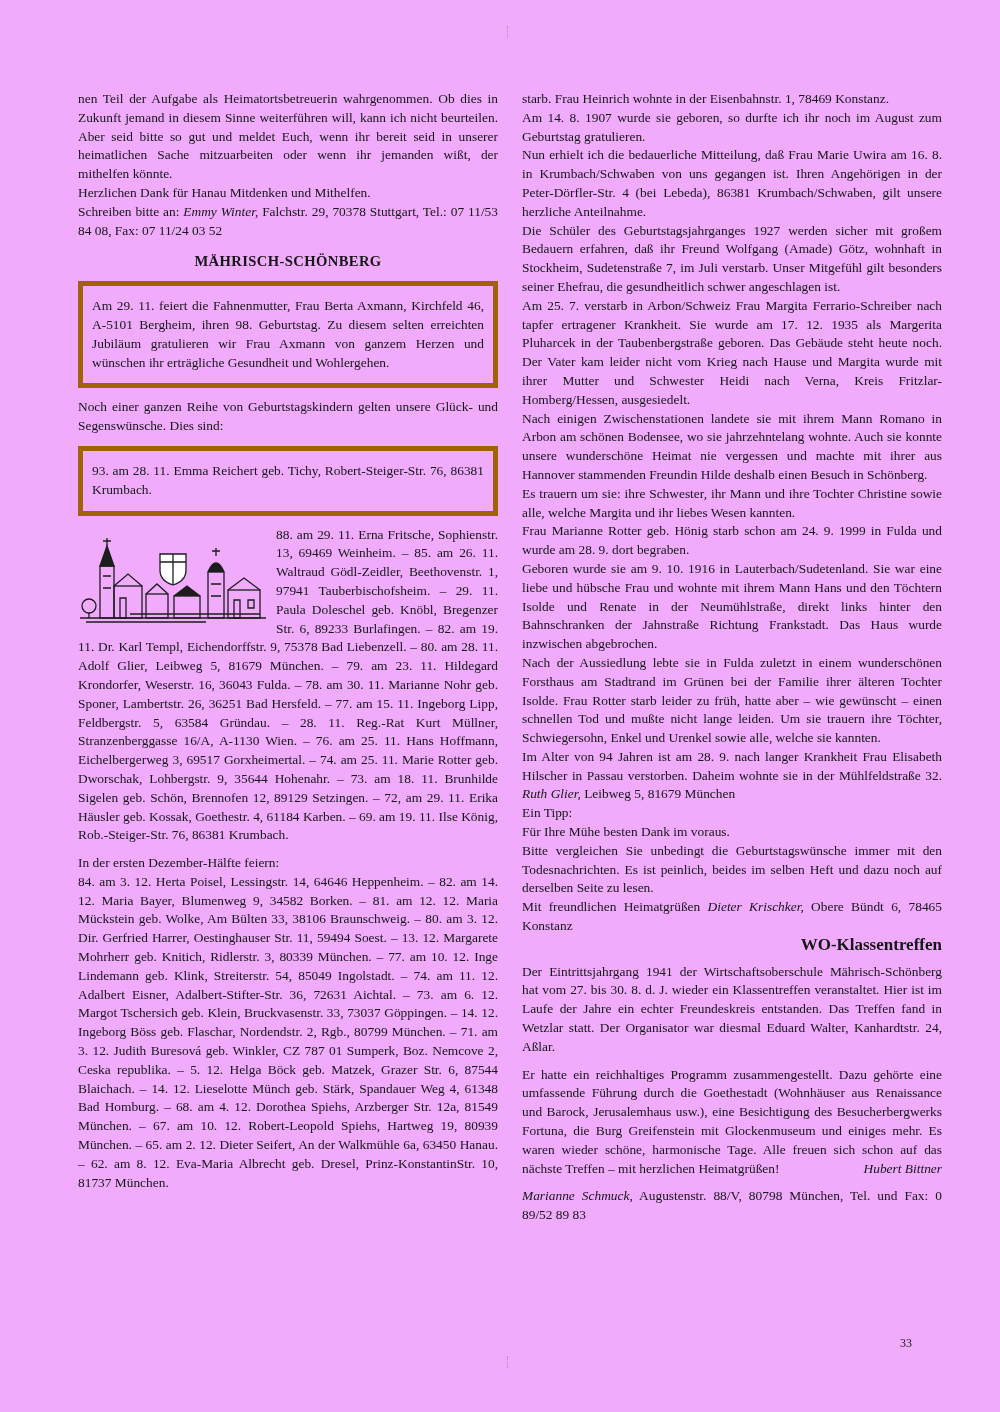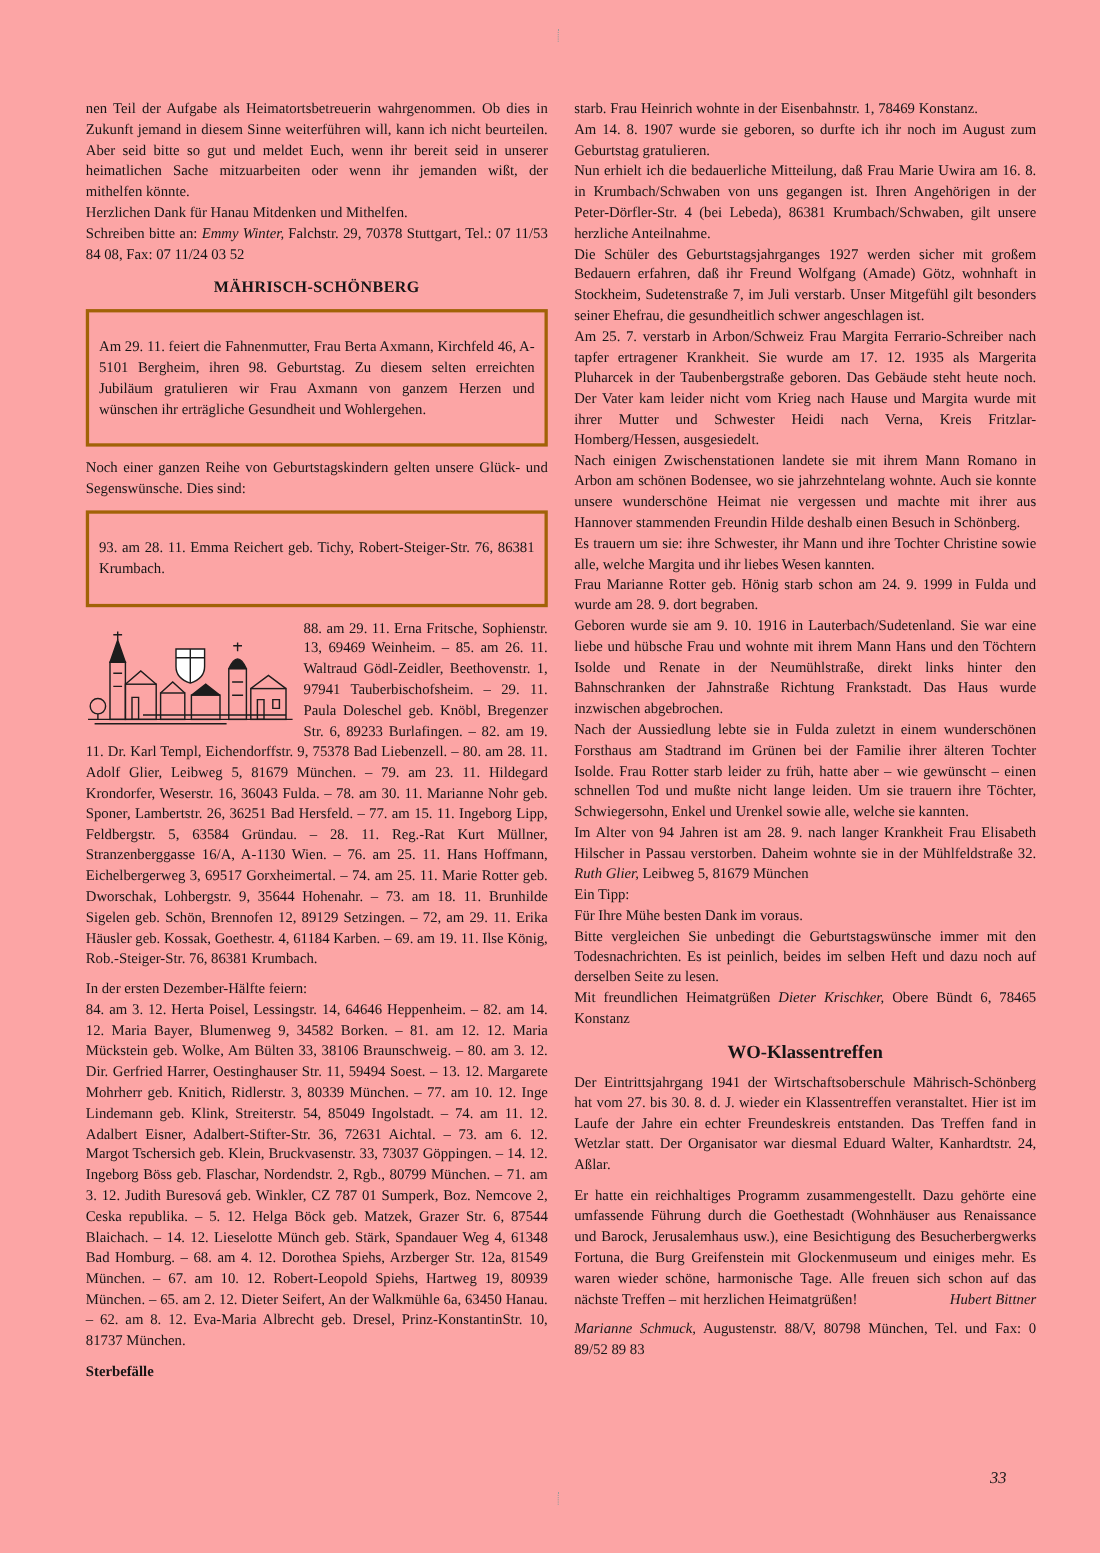--- a/index.html
+++ b/index.html
@@ -5,21 +5,21 @@
   * { box-sizing: border-box; }
   html, body { margin: 0; padding: 0; }
   body {
     width: 1000px; height: 1412px;
     background: #ffffff;
     font-family: "Liberation Serif", serif;
   }
   .page {
     position: relative;
     width: 1000px; height: 1412px;
-    background: #fca5a5;
+    background: #f0abfc;
     color: #161616;
     overflow: hidden;
   }
   .reg-mark {
     position: absolute; left: 507px; width: 1px; height: 12px;
     border-left: 1px dotted #9a9a9a;
   }
   .reg-mark.top { top: 26px; }
   .reg-mark.bottom { top: 1356px; }
   .columns {
@@ -38,43 +38,43 @@
   .b { font-weight: 400; }
   .i { font-style: italic; }
   .fr { float: right; }
   .gap-above { margin-top: 9px; }
   .section-heading {
     font-size: 14.6px; font-weight: 700;
     text-align: center; letter-spacing: 0.4px;
     margin: 12px 0 10px;
   }
   .boxed {
-    border: 3px solid #a16207;
-    padding: 22px 9px;
+    border: 5px solid #a16207;
+    padding: 11px 9px;
     margin: 0 0 10px;
   }
   .list-intro { margin: 0 0 10px; }
   .sub-heading {
     font-size: 13.4px; font-weight: 700;
     margin: 10px 0 0;
   }
   .wo-heading {
     font-size: 17px; font-weight: 700;
-    text-align: center;
-    margin: 12px 0 8px;
+    text-align: right;
+    margin: 0 0 8px;
   }
   .illustration {
     float: left;
     width: 190px;
     margin: 2px 8px 5px 0;
   }
   .illustration svg { display: block; width: 190px; height: 96px; }
   .page-number {
     position: absolute; left: 900px; top: 1336px;
-    font-size: 15px; color: #1a1a1a; font-style: italic;
+    font-size: 12px; color: #1a1a1a;
   }
 </style>
 </head>
 <body>
 
 <div class="page">
 
   <div class="reg-mark top"></div>
   <div class="reg-mark bottom"></div>
 
@@ -135,21 +135,20 @@
               <path d="M156 72 h6 v18 h-6 Z M170 72 h6 v8 h-6 Z"></path>
             </g>
           </svg>
         </span>
         <span><span>88. am 29. 11. </span><span class="b">Erna Fritsche,</span><span> Sophienstr. 13, 69469 Weinheim. – 85. am 26. 11. </span><span class="b">Waltraud Gödl-Zeidler,</span><span> Beethovenstr. 1, 97941 Tauberbischofsheim. – 29. 11. </span><span class="b">Paula Doleschel</span><span> geb. Knöbl, Bregenzer Str. 6, 89233 Burlafingen. – 82. am 19. 11. </span><span class="b">Dr. Karl Templ,</span><span> Eichendorffstr. 9, 75378 Bad Liebenzell. – 80. am 28. 11. </span><span class="b">Adolf Glier,</span><span> Leibweg 5, 81679 München. – 79. am 23. 11. </span><span class="b">Hildegard Krondorfer,</span><span> Weserstr. 16, 36043 Fulda. – 78. am 30. 11. </span><span class="b">Marianne Nohr</span><span> geb. Sponer, Lambertstr. 26, 36251 Bad Hersfeld. – 77. am 15. 11. </span><span class="b">Ingeborg Lipp,</span><span> Feldbergstr. 5, 63584 Gründau. – 28. 11. </span><span class="b">Reg.-Rat Kurt Müllner,</span><span> Stranzenberggasse 16/A, A-1130 Wien. – 76. am 25. 11. </span><span class="b">Hans Hoffmann,</span><span> Eichelbergerweg 3, 69517 Gorxheimertal. – 74. am 25. 11. </span><span class="b">Marie Rotter</span><span> geb. Dworschak, Lohbergstr. 9, 35644 Hohenahr. – 73. am 18. 11. </span><span class="b">Brunhilde Sigelen</span><span> geb. Schön, Brennofen 12, 89129 Setzingen. – 72, am 29. 11. </span><span class="b">Erika Häusler</span><span> geb. Kossak, Goethestr. 4, 61184 Karben. – 69. am 19. 11. </span><span class="b">Ilse König,</span><span> Rob.-Steiger-Str. 76, 86381 Krumbach.</span></span>
       </div>
 
       <p class="para gap-above"><span>In der ersten Dezember-Hälfte feiern:</span></p>
       <p class="para"><span>84. am 3. 12. </span><span class="b">Herta Poisel,</span><span> Lessingstr. 14, 64646 Heppenheim. – 82. am 14. 12. </span><span class="b">Maria Bayer,</span><span> Blumenweg 9, 34582 Borken. – 81. am 12. 12. </span><span class="b">Maria Mückstein</span><span> geb. Wolke, Am Bülten 33, 38106 Braunschweig. – 80. am 3. 12. </span><span class="b">Dir. Gerfried Harrer,</span><span> Oestinghauser Str. 11, 59494 Soest. – 13. 12. </span><span class="b">Margarete Mohrherr</span><span> geb. Knitich, Ridlerstr. 3, 80339 München. – 77. am 10. 12. </span><span class="b">Inge Lindemann</span><span> geb. Klink, Streiterstr. 54, 85049 Ingolstadt. – 74. am 11. 12. </span><span class="b">Adalbert Eisner,</span><span> Adalbert-Stifter-Str. 36, 72631 Aichtal. – 73. am 6. 12. </span><span class="b">Margot Tschersich</span><span> geb. Klein, Bruckvasenstr. 33, 73037 Göppingen. – 14. 12. </span><span class="b">Ingeborg Böss</span><span> geb. Flaschar, Nordendstr. 2, Rgb., 80799 München. – 71. am 3. 12. </span><span class="b">Judith Buresová</span><span> geb. Winkler, CZ 787 01 Sumperk, Boz. Nemcove 2, Ceska republika. – 5. 12. </span><span class="b">Helga Böck</span><span> geb. Matzek, Grazer Str. 6, 87544 Blaichach. – 14. 12. </span><span class="b">Lieselotte Münch</span><span> geb. Stärk, Spandauer Weg 4, 61348 Bad Homburg. – 68. am 4. 12. </span><span class="b">Dorothea Spiehs,</span><span> Arzberger Str. 12a, 81549 München. – 67. am 10. 12. </span><span class="b">Robert-Leopold Spiehs,</span><span> Hartweg 19, 80939 München. – 65. am 2. 12. </span><span class="b">Dieter Seifert,</span><span> An der Walkmühle 6a, 63450 Hanau. – 62. am 8. 12. </span><span class="b">Eva-Maria Albrecht</span><span> geb. Dresel, Prinz-KonstantinStr. 10, 81737 München.</span></p>
 
-      <h3 class="sub-heading">Sterbefälle</h3>
     </div>
 
     <div class="col">
       <div>
           <p class="para"><span>starb. Frau Heinrich wohnte in der Eisenbahnstr. 1, 78469 Konstanz.</span></p>
           <p class="para"><span>Am 14. 8. 1907 wurde sie geboren, so durfte ich ihr noch im August zum Geburtstag gratulieren.</span></p>
           <p class="para"><span>Nun erhielt ich die bedauerliche Mitteilung, daß Frau </span><span class="b">Marie Uwira</span><span> am 16. 8. in Krumbach/Schwaben von uns gegangen ist. Ihren Angehörigen in der Peter-Dörfler-Str. 4 (bei Lebeda), 86381 Krumbach/Schwaben, gilt unsere herzliche Anteilnahme.</span></p>
           <p class="para"><span>Die Schüler des Geburtstagsjahrganges 1927 werden sicher mit großem Bedauern erfahren, daß ihr Freund </span><span class="b">Wolfgang (Amade) Götz,</span><span> wohnhaft in Stockheim, Sudetenstraße 7, im Juli verstarb. Unser Mitgefühl gilt besonders seiner Ehefrau, die gesundheitlich schwer angeschlagen ist.</span></p>
           <p class="para"><span>Am 25. 7. verstarb in Arbon/Schweiz Frau </span><span class="b">Margita Ferrario-Schreiber</span><span> nach tapfer ertragener Krankheit. Sie wurde am 17. 12. 1935 als Margerita Pluharcek in der Taubenbergstraße geboren. Das Gebäude steht heute noch. Der Vater kam leider nicht vom Krieg nach Hause und Margita wurde mit ihrer Mutter und Schwester Heidi nach Verna, Kreis Fritzlar-Homberg/Hessen, ausgesiedelt.</span></p>
           <p class="para"><span>Nach einigen Zwischenstationen landete sie mit ihrem Mann Romano in Arbon am schönen Bodensee, wo sie jahrzehntelang wohnte. Auch sie konnte unsere wunderschöne Heimat nie vergessen und machte mit ihrer aus Hannover stammenden Freundin Hilde deshalb einen Besuch in Schönberg.</span></p>

